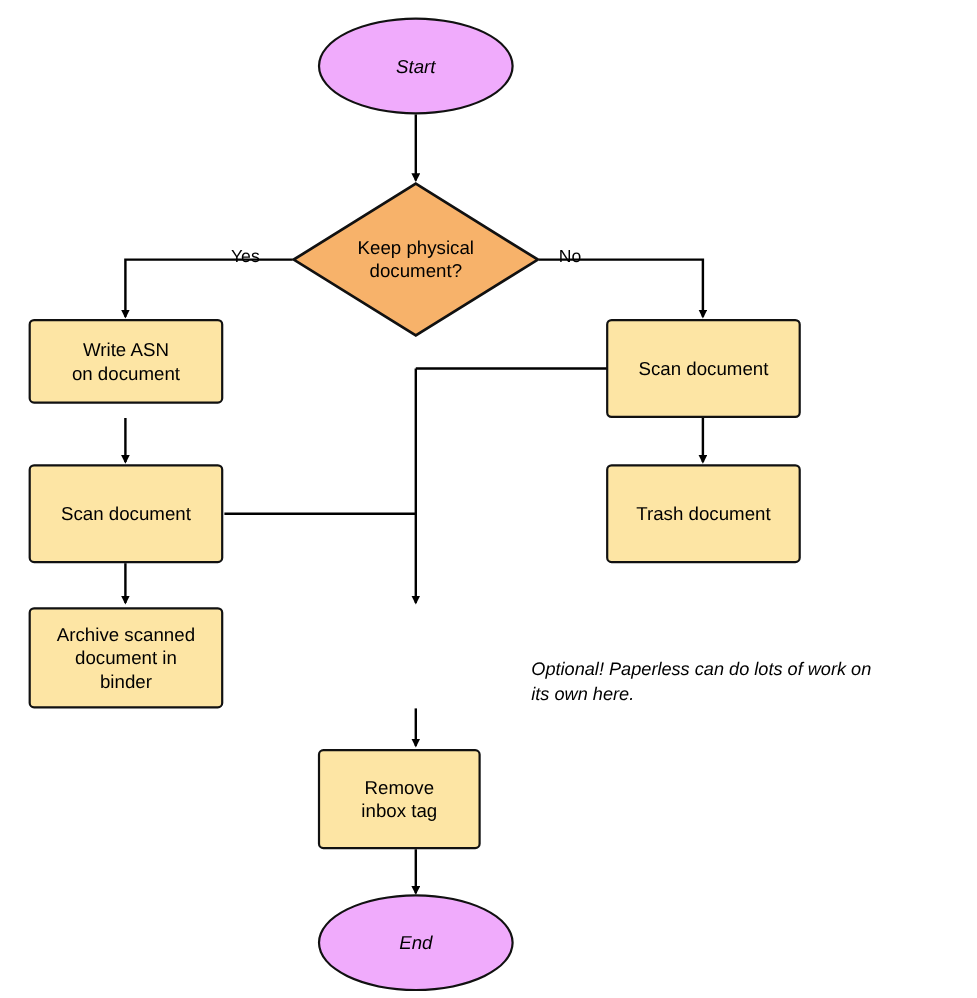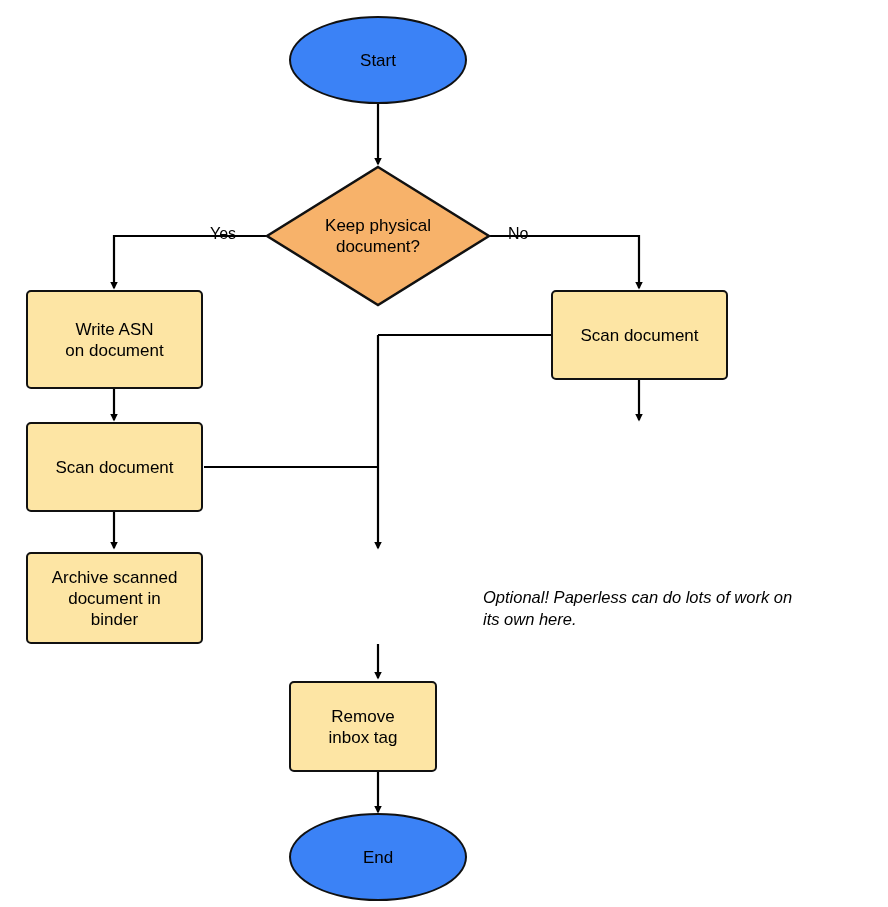--- a/index.html
+++ b/index.html
@@ -30,23 +30,24 @@
     display: flex;
     align-items: center;
     justify-content: center;
     text-align: center;
     color: #000000;
     font-size: 17px;
     line-height: 21px;
     z-index: 2;
   }
   .node.terminator {
-    background: #3b82f6;
+    background: #f0abfc;
     border: 2px solid #111111;
     border-radius: 50%;
+    font-style: italic;
   }
   .node.process {
     background: #fde5a4;
     border: 2px solid #111111;
     border-radius: 5px;
   }
   .node.decision {
     background: transparent;
     border: none;
   }
@@ -71,20 +72,21 @@
     margin-top: 14px;
   }
   .note {
     position: absolute;
     font-size: 16.5px;
     line-height: 22px;
     font-style: italic;
     color: #000000;
     z-index: 3;
     width: 400px;
+    margin-top: 12px;
   }
 </style>
 </head>
 <body>
 
 <div id="canvas">
 
   <svg class="edges" viewBox="0 0 888 907">
     <defs>
       <marker id="arrow" markerWidth="10" markerHeight="10" refX="6.5" refY="4" orient="auto" markerUnits="userSpaceOnUse">
@@ -127,21 +129,21 @@
     </svg>
     <div class="decision-label">
       <div>Keep physical</div>
       <div>document?</div>
     </div>
   </div>
 
   <div class="edge-label" style="left:210px; top:211px;">Yes</div>
   <div class="edge-label" style="left:508px; top:211px;">No</div>
 
-  <div class="node process" style="left:26px; top:290px; width:177px; height:99px;">
+  <div class="node process" style="left:26px; top:290px; width:177px; height:77px;">
     <div>
       <div>Write ASN</div>
       <div>on document</div>
     </div>
   </div>
 
   <div class="node process" style="left:26px; top:422px; width:177px; height:90px;">
     <span>Scan document</span>
   </div>
 
@@ -150,20 +152,23 @@
       <div>Archive scanned</div>
       <div>document in</div>
       <div>binder</div>
     </div>
   </div>
 
   <div class="node process" style="left:551px; top:290px; width:177px; height:90px;">
     <span>Scan document</span>
   </div>
 
+  <div class="node process" style="left:551px; top:422px; width:177px; height:90px;">
+    <span>Trash document</span>
+  </div>
 
 
   <div class="node process" style="left:289px; top:681px; width:148px; height:91px;">
     <div>
       <div>Remove</div>
       <div>inbox tag</div>
     </div>
   </div>
 
   <div class="node terminator" style="left:289px; top:813px; width:178px; height:88px;">

